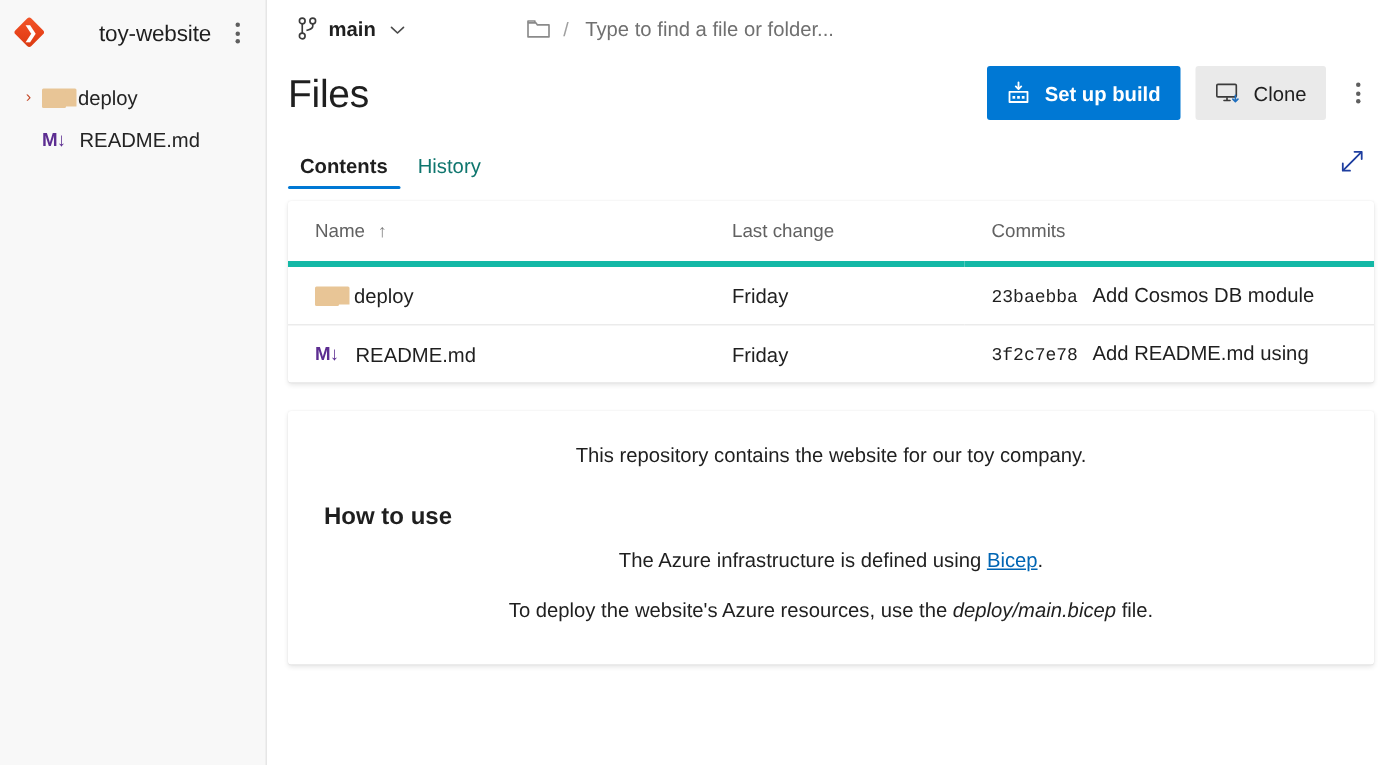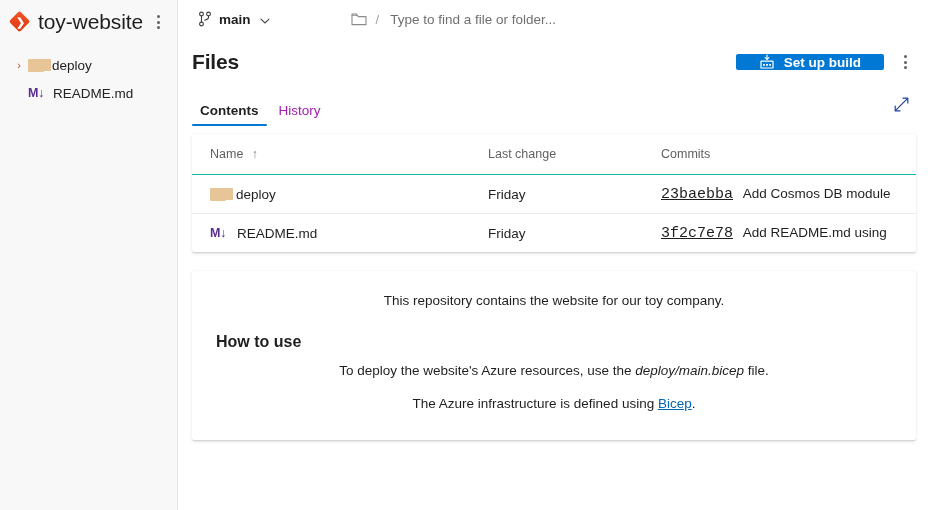--- a/index.html
+++ b/index.html
@@ -62,24 +62,25 @@
     align-items: center;
     justify-content: center;
     color: #ffffff;
     font-size: 11px;
     font-weight: bold;
     line-height: 1;
     padding-left: 1px;
     box-sizing: border-box;
   }
   .repo-name {
-    font-size: 21px;
+    font-size: 15px;
     color: #1f1f1f;
     letter-spacing: -0.1px;
     white-space: nowrap;
+    margin-left: 28px;
   }
   .kebab {
     margin-left: auto;
     width: 22px;
     height: 26px;
     display: flex;
     flex-direction: column;
     align-items: center;
     justify-content: center;
     gap: 2.5px;
@@ -216,73 +217,73 @@
   .path-input::placeholder { color: #707070; }
 
   .header-row {
     display: flex;
     align-items: center;
     padding: 0 16px 0 14px;
     height: 48px;
     box-sizing: border-box;
   }
   .page-title {
-    font-size: 21px;
-    font-weight: 700;
+    font-size: 26px;
+    font-weight: 400;
     color: #1f1f1f;
     letter-spacing: -0.2px;
   }
   .header-actions {
     margin-left: auto;
     display: flex;
     align-items: center;
     gap: 10px;
   }
   .btn {
     display: inline-flex;
     align-items: center;
-    height: 16px;
-    padding: 0 23px;
+    height: 36px;
+    padding: 0 13px;
     border: none;
     border-radius: 2px;
     font-family: "Liberation Sans", sans-serif;
     font-size: 13.5px;
     cursor: pointer;
     white-space: nowrap;
   }
   .btn-primary {
     background: #0078d4;
     color: #ffffff;
     font-weight: 600;
   }
   .btn-secondary {
     background: #eaeaea;
     color: #1f1f1f;
   }
   .btn .bico { margin-right: 9px; display: inline-flex; }
 
   .tabs-row {
     display: flex;
-    align-items: center;
+    align-items: flex-end;
     padding: 0 16px 0 14px;
     height: 40px;
     box-sizing: border-box;
     gap: 44px;
   }
   .tabs {
     display: flex;
     align-items: flex-end;
     gap: 4px;
     height: 100%;
   }
   .tab {
     position: relative;
     font-size: 13.5px;
     padding: 0 8px 9px 8px;
-    color: #a21caf;
+    color: #0f766e;
     cursor: pointer;
     line-height: 1;
   }
   .tab.active {
     color: #1f1f1f;
     font-weight: 600;
   }
   .tab.active:after {
     content: "";
     position: absolute;
@@ -318,43 +319,42 @@
     border-collapse: collapse;
     table-layout: fixed;
   }
   table.files th {
     text-align: left;
     font-weight: 400;
     font-size: 12.5px;
     color: #616161;
     padding: 0 0 0 18px;
     height: 40px;
-    border-bottom: 1px solid #14b8a6;
+    border-bottom: 4px solid #14b8a6;
     vertical-align: middle;
   }
   table.files td {
     font-size: 13.5px;
     color: #1f1f1f;
     padding: 0 0 0 18px;
     height: 38px;
     border-bottom: 1px solid #ebebeb;
     vertical-align: middle;
   }
   table.files tr:last-child td { border-bottom: none; }
   .col-name { width: 260px; }
   .col-change { width: 155px; }
   .sort-arrow { margin-left: 5px; color: #7b7b7b; font-size: 12px; }
   .cell-name { display: flex; align-items: center; }
   .cell-name .folder-ico { margin-right: 10px; }
   .cell-name .md-ico { margin-left: 0; margin-right: 7px; }
   .commit-hash {
     color: #1f1f1f;
-    text-decoration: underline;
     font-family: "Liberation Mono", monospace;
-    font-size: 15px;
+    font-size: 12px;
     cursor: pointer;
   }
   .commit-msg { margin-left: 6px; }
 
   .readme-card {
     padding: 20px 24px 26px 24px;
   }
   .readme-card h1 {
     font-size: 19px;
     font-weight: 600;
@@ -467,20 +467,31 @@
               <path d="M6.2 3.6L8 5.4l1.8-1.8" stroke="#fff" stroke-width="1.2" stroke-linecap="round" stroke-linejoin="round"></path>
               <path d="M2 7.2h12V14H2z" stroke="#fff" stroke-width="1.2" stroke-linejoin="round"></path>
               <rect x="4" y="10" width="1.8" height="1.8" fill="#fff"></rect>
               <rect x="7.1" y="10" width="1.8" height="1.8" fill="#fff"></rect>
               <rect x="10.2" y="10" width="1.8" height="1.8" fill="#fff"></rect>
             </svg>
           </span>
           <span>Set up build</span>
         </button>
 
+        <button class="btn btn-secondary">
+          <span class="bico">
+            <svg width="17" height="16" viewBox="0 0 17 16" fill="none">
+              <rect x="1.2" y="2.2" width="13" height="8.4" rx="0.8" stroke="#3b3b3b" stroke-width="1.1"></rect>
+              <path d="M6 13h4" stroke="#3b3b3b" stroke-width="1.1" stroke-linecap="round"></path>
+              <path d="M8 10.8V13" stroke="#3b3b3b" stroke-width="1.1"></path>
+              <path d="M13.6 9.5v4.2M11.9 12.1l1.7 1.7 1.7-1.7" stroke="#1f6fbf" stroke-width="1.1" stroke-linecap="round" stroke-linejoin="round"></path>
+            </svg>
+          </span>
+          <span>Clone</span>
+        </button>
 
         <span class="kebab">
           <i></i>
             <i></i>
             <i></i>
         </span>
       </div>
     </div>
 
     <div class="tabs-row">
@@ -546,22 +557,22 @@
               </td>
             </tr>
           </tbody>
         </table>
       </div>
 
       <div class="card readme-card">
         <p>This repository contains the website for our toy company.</p>
         <h2>How to use</h2>
         <p>
-          <span>To deploy the website's Azure resources, use the </span><em>deploy/main.bicep</em><span> file.</span>
+          <span>The Azure infrastructure is defined using </span><a href="#">Bicep</a><span>.</span>
         </p>
         <p>
-          <span>The Azure infrastructure is defined using </span><a href="#">Bicep</a><span>.</span>
+          <span>To deploy the website's Azure resources, use the </span><em>deploy/main.bicep</em><span> file.</span>
         </p>
       </div>
 
     </div>
   </section>
 </div>
 
 </body></html>

